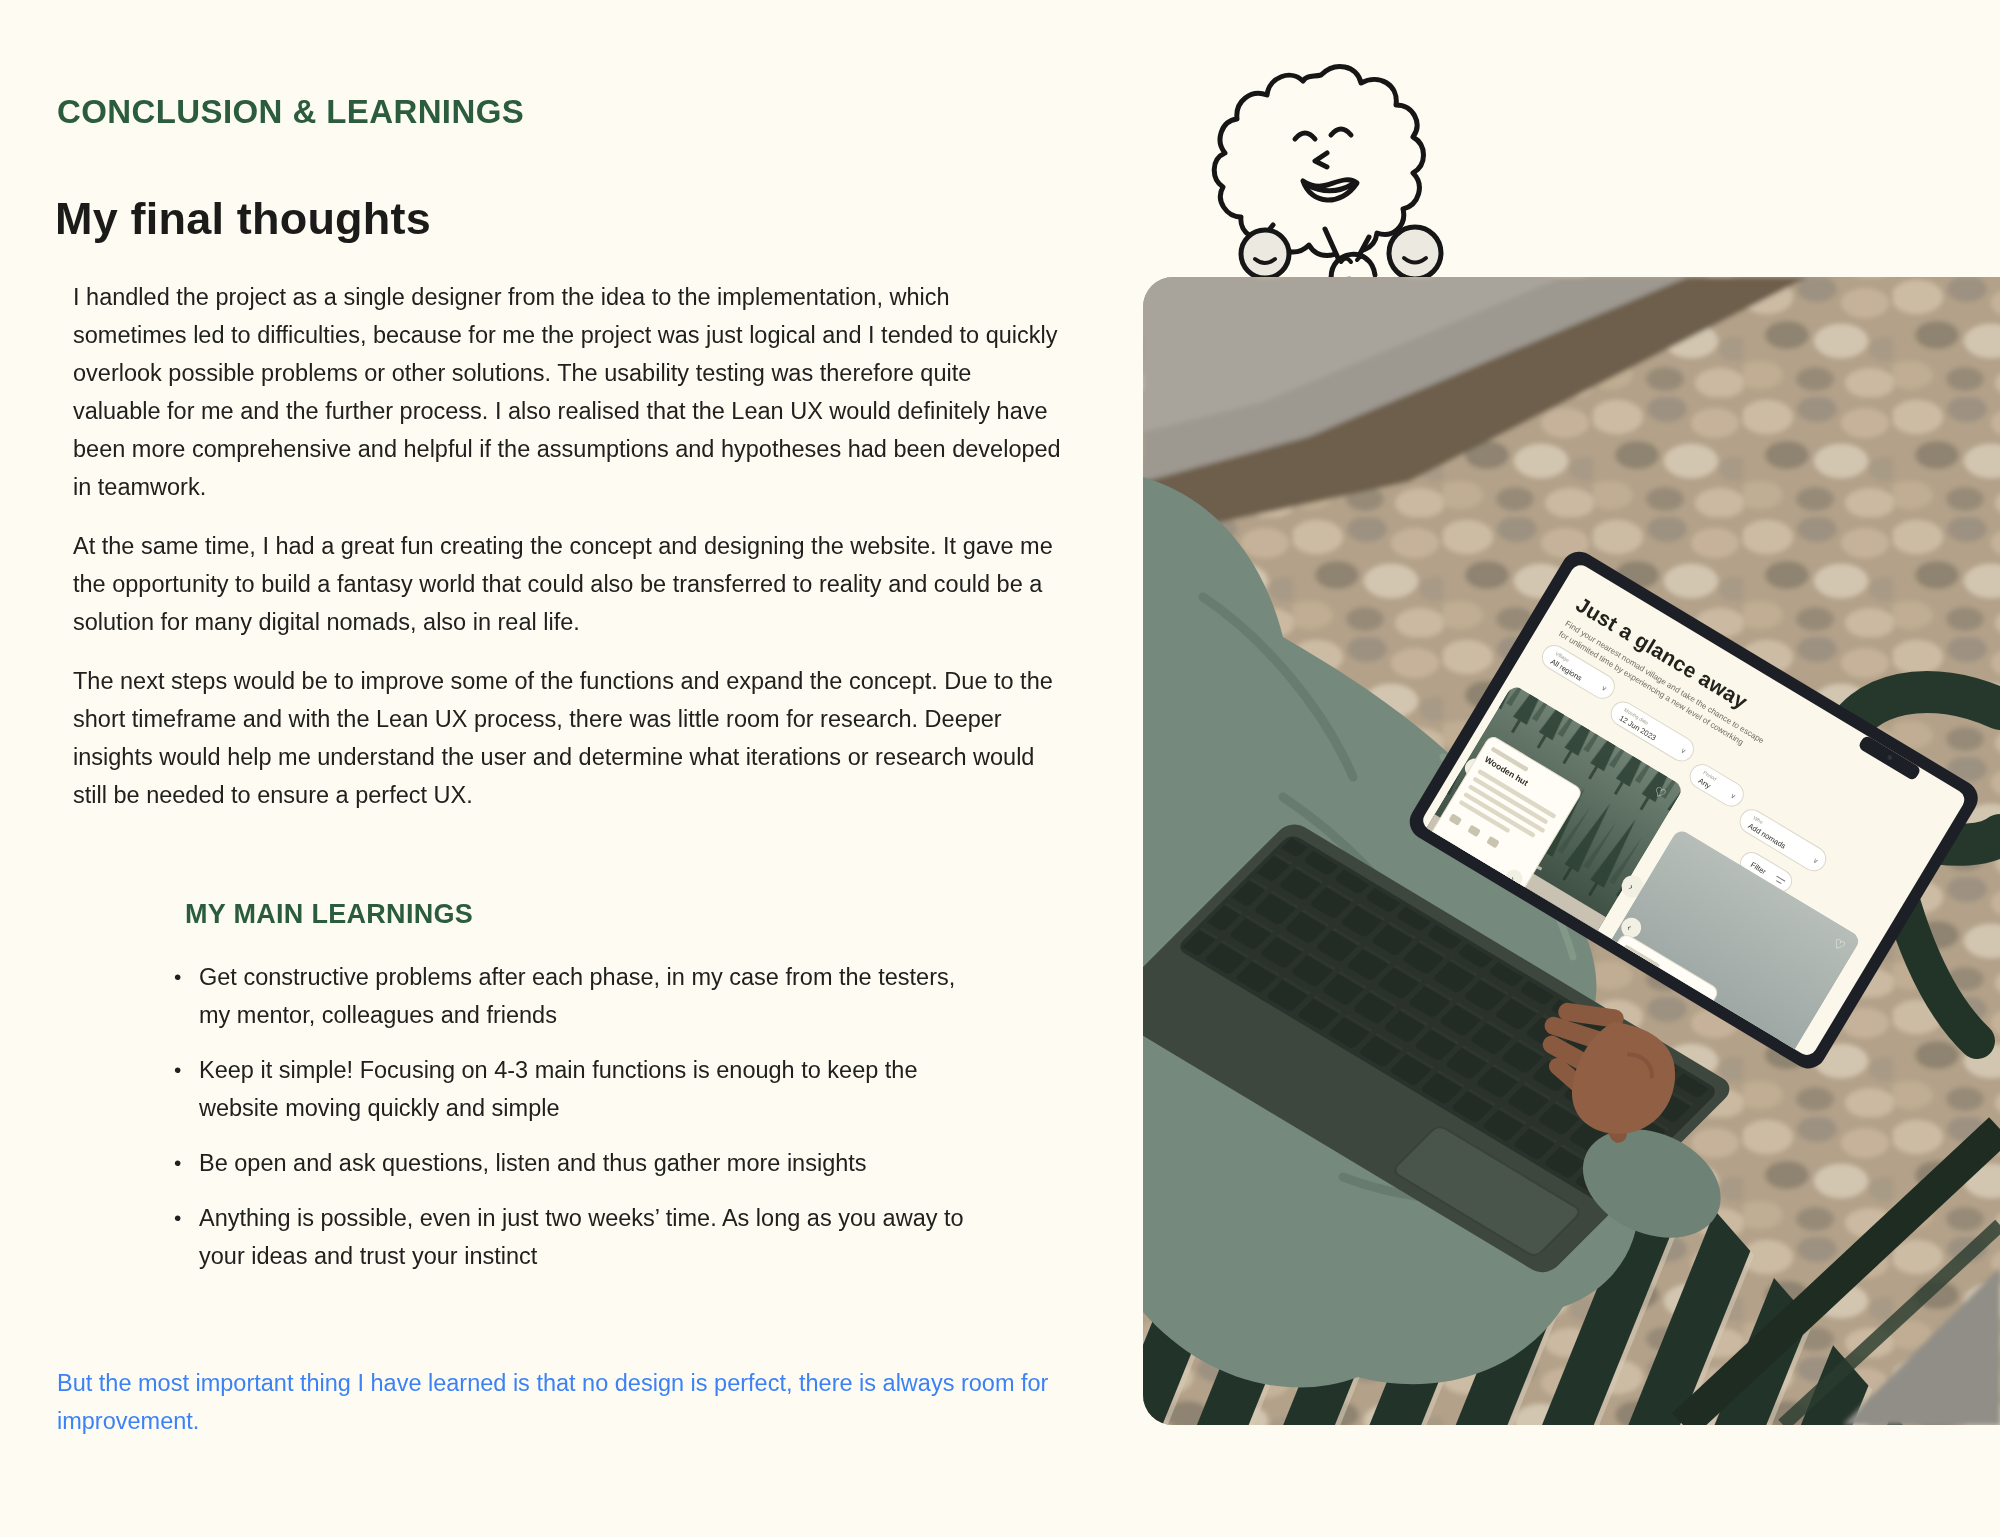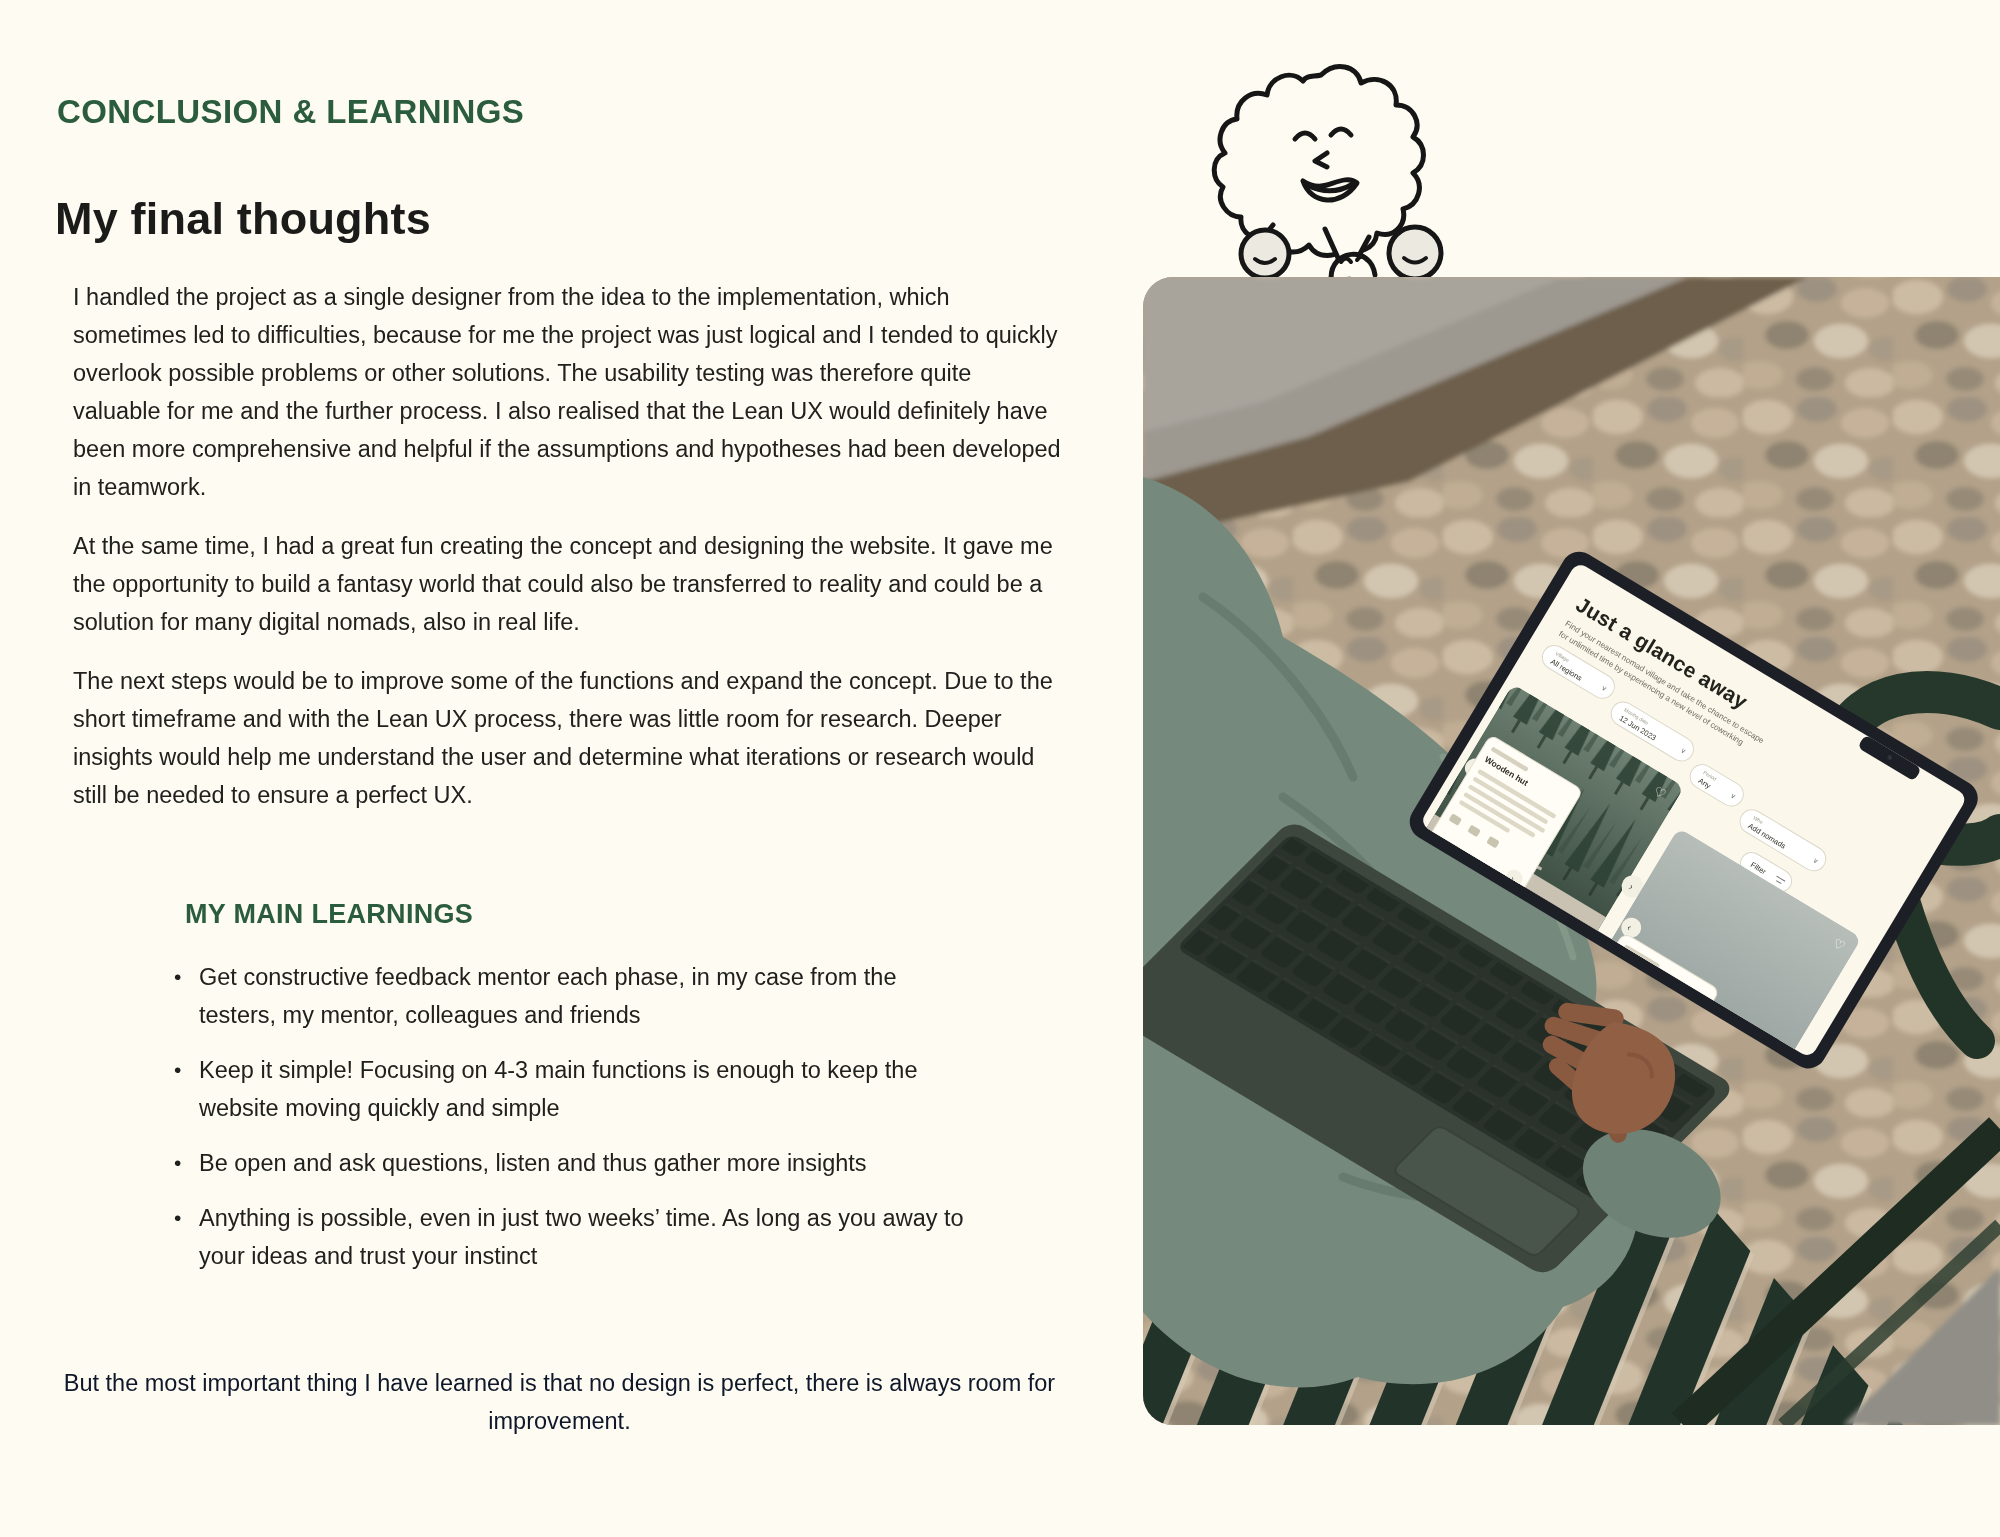--- a/index.html
+++ b/index.html
@@ -12,22 +12,22 @@
           color:#1B1B19;letter-spacing:.2px;}
   .body-copy{position:absolute;left:57px;top:278px;width:1005px;color:#20201E;
           font-size:23.5px;line-height:38px;font-weight:400;}
   .body-copy p{margin:0 0 21px 16px;}
   .takeaways-heading{position:absolute;left:185px;top:899px;font-size:27px;font-weight:700;
           letter-spacing:.3px;color:#2B5C3D;}
   .takeaways-list{position:absolute;left:172px;top:958px;width:800px;margin:0;padding:0;
           list-style:none;color:#20201E;font-size:23.5px;line-height:38px;}
   .takeaways-list li{position:relative;padding-left:27px;margin-bottom:17px;}
   .takeaways-list li::before{content:"•";position:absolute;left:2px;top:0;font-size:21px;color:#20201E;}
-  .closing{position:absolute;left:57px;top:1364px;width:1005px;color:#0f172a;
-          font-size:23.5px;line-height:38px;text-align:center;}
+  .closing{position:absolute;left:57px;top:1364px;width:1005px;color:#3b82f6;
+          font-size:23.5px;line-height:38px;}
 
   .doodle{position:absolute;left:1203px;top:55px;width:284px;height:223px;}
   .photo{position:absolute;left:1143px;top:277px;width:857px;height:1148px;
          border-radius:30px 0 0 30px;overflow:hidden;background:#b3a189;}
   .photo svg{display:block;}
   svg text{font-family:"Liberation Sans","DejaVu Sans",sans-serif;}
 </style>
 </head>
 <body>
 
@@ -37,21 +37,21 @@
   <h1 class="page-title">My final thoughts</h1>
 
   <div class="body-copy">
     <p>I handled the project as a single designer from the idea to the implementation, which sometimes led to difficulties, because for me the project was just logical and I tended to quickly overlook possible problems or other solutions. The usability testing was therefore quite valuable for me and the further process. I also realised that the Lean UX would definitely have been more comprehensive and helpful if the assumptions and hypotheses had been developed in teamwork.</p>
     <p>At the same time, I had a great fun creating the concept and designing the website. It gave me the opportunity to build a fantasy world that could also be transferred to reality and could be a solution for many digital nomads, also in real life.</p>
     <p>The next steps would be to improve some of the functions and expand the concept. Due to the short timeframe and with the Lean UX process, there was little room for research. Deeper insights would help me understand the user and determine what iterations or research would still be needed to ensure a perfect UX.</p>
   </div>
 
   <div class="takeaways-heading">MY MAIN LEARNINGS</div>
   <ul class="takeaways-list">
-    <li>Get constructive feedback mentor each phase, in my case from the testers, my mentor, colleagues and friends</li>
+    <li>Get constructive problems after each phase, in my case from the testers, my mentor, colleagues and friends</li>
     <li>Keep it simple! Focusing on 4-3 main functions is enough to keep the website moving quickly and simple</li>
     <li>Be open and ask questions, listen and thus gather more insights</li>
     <li>Anything is possible, even in just two weeks’ time. As long as you away to your ideas and trust your instinct</li>
   </ul>
 
   <div class="closing">But the most important thing I have learned is that no design is perfect, there is always room for improvement.</div>
 
   <svg class="doodle" viewBox="0 0 284 223">
     <g fill="none" stroke="#161616" stroke-width="5" stroke-linecap="round" stroke-linejoin="round">
 

